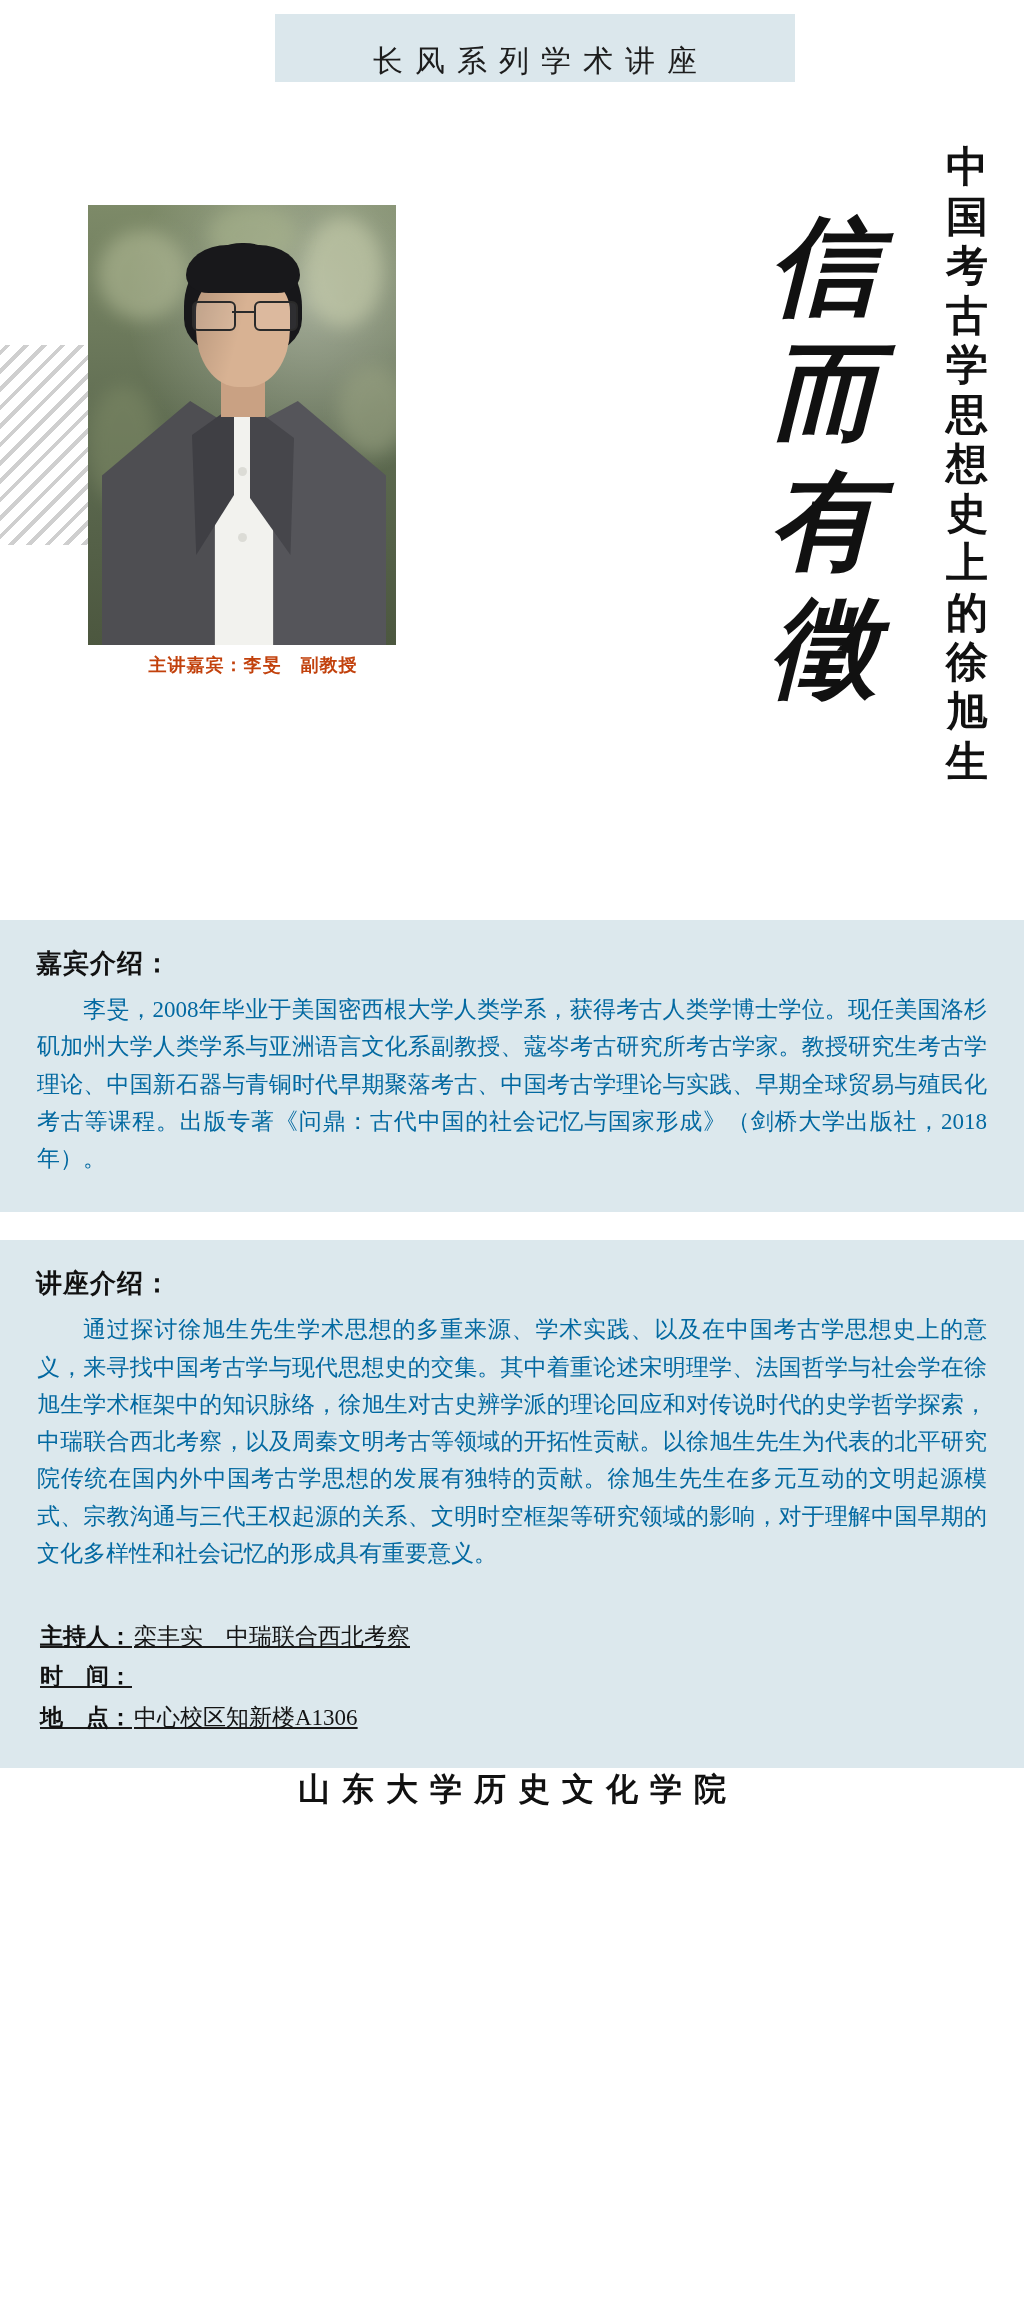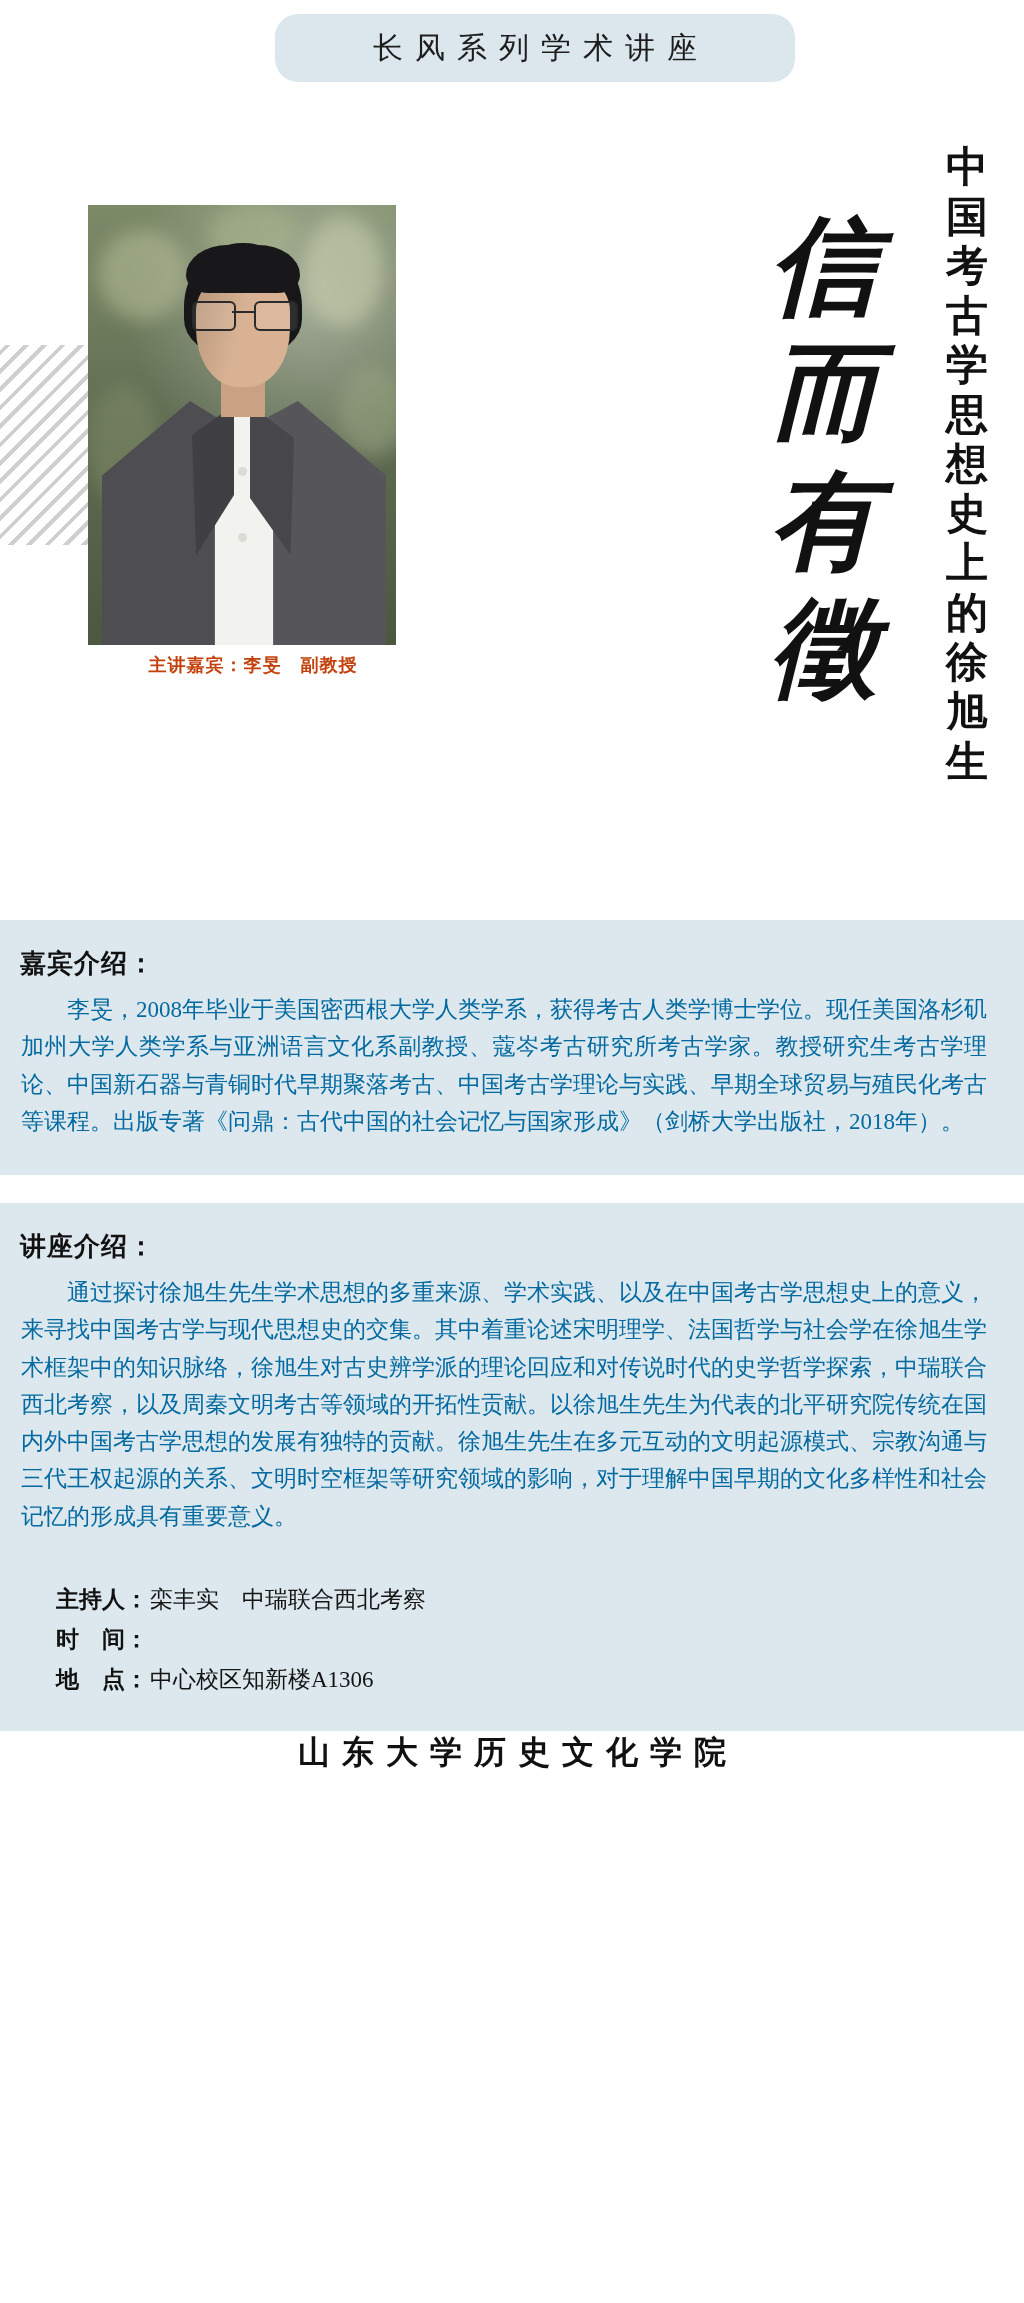--- a/index.html
+++ b/index.html
@@ -22,23 +22,22 @@
     height: 95px;
   }
   .series-banner {
     position: absolute;
     left: 275px;
     top: 14px;
     width: 520px;
     height: 68px;
     background: #dbe7ec;
     display: flex;
-    align-items: center;
+    align-items: flex-end;
     justify-content: center;
-    border-radius: 23px;
   }
   .series-banner-text {
     font-family: "Liberation Serif", serif;
     font-size: 30px;
     letter-spacing: 12px;
     text-indent: 12px;
     color: #1d1d1d;
     font-weight: 400;
   }
 
@@ -240,21 +239,21 @@
     font-family: "Liberation Serif", serif;
     font-weight: 700;
     font-size: 18px;
     color: #c2410c;
     letter-spacing: 1px;
   }
 
   
   .section {
     background: #dce8ed;
-    padding: 26px 36px 34px 20px;
+    padding: 26px 36px 34px 36px;
     box-sizing: border-box;
   }
   .section-gap {
     height: 28px;
     background: #ffffff;
   }
   .section h2 {
     margin: 0 0 10px 0;
     font-size: 26px;
     font-weight: 700;
@@ -266,22 +265,23 @@
     font-size: 23px;
     line-height: 1.62;
     text-indent: 2em;
     text-align: justify;
     color: #0369a1;
   }
 
   
   .details {
     background: #dce8ed;
-    padding: 10px 36px 30px 56px;
+    padding: 10px 36px 30px 40px;
     box-sizing: border-box;
+    text-decoration: underline;
   }
   .detail-row {
     display: flex;
     align-items: baseline;
     font-size: 23px;
     line-height: 1.75;
     color: #141414;
   }
   .detail-label {
     font-weight: 700;

